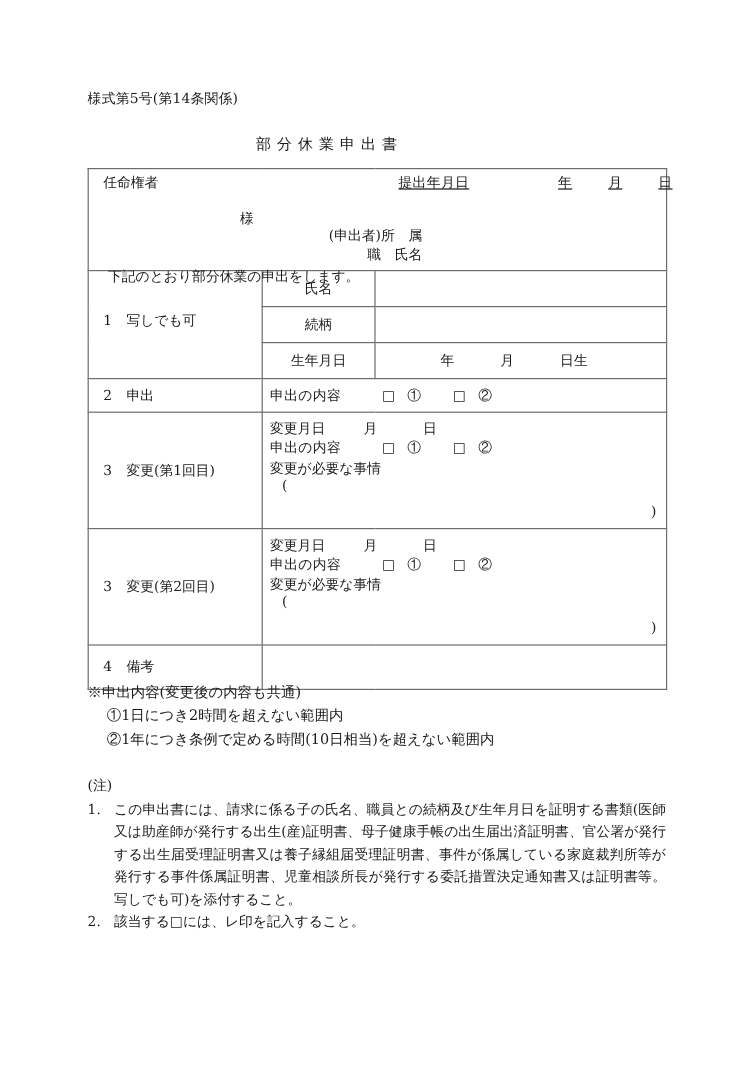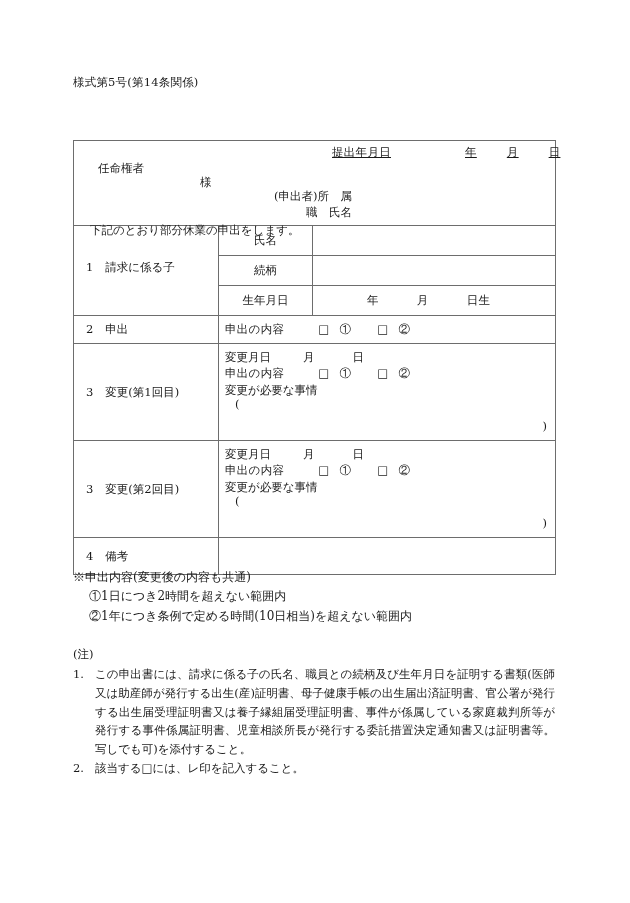--- a/index.html
+++ b/index.html
@@ -69,23 +69,22 @@
     white-space: nowrap;
     letter-spacing: 0.3px;
     text-decoration: underline;
   }
   .submit-date .sd-label { margin-right: 74px; }
   .submit-date .sd-y { margin-right: 30px; }
   .submit-date .sd-m { margin-right: 30px; }
   .appointer {
     position: absolute;
     left: 12px;
-    top: 20px;
-    white-space: nowrap;
-    margin-left: 12px;
+    top: 4px;
+    white-space: nowrap;
   }
   .sama {
     position: absolute;
     left: 126px;
     top: 34px;
     white-space: nowrap;
   }
   .applicant {
     position: absolute;
     left: 200px;
@@ -214,20 +213,21 @@
     text-justify: inter-character;
   }
   .fn-row + .fn-row { margin-top: 0; }
 </style>
 </head>
 <body>
 
 <div class="page">
 
   <div class="form-no">様式第5号(第14条関係)</div>
+  <div class="doc-title">部分休業申出書</div>
 
   <table class="form-table">
     <colgroup>
       <col style="width:145px">
       <col style="width:94px">
       <col style="width:243px">
     </colgroup>
     <tbody>
 
       <tr>
@@ -243,21 +243,21 @@
               <span class="ap-l2">職　氏名</span>
             </div>
             <div class="declaration">下記のとおり部分休業の申出をします。</div>
           </div>
         </td>
       </tr>
 
       <tr>
         <td rowspan="3">
           <div class="row-label" style="padding-top:34px;">
-            <span class="num">1</span><span>請求に係る子</span>
+            <span class="num">1</span><span>写しでも可</span>
           </div>
         </td>
         <td>
           <div class="sub-label">氏名</div>
         </td>
         <td>
           <div class="sub-label"></div>
         </td>
       </tr>
 

